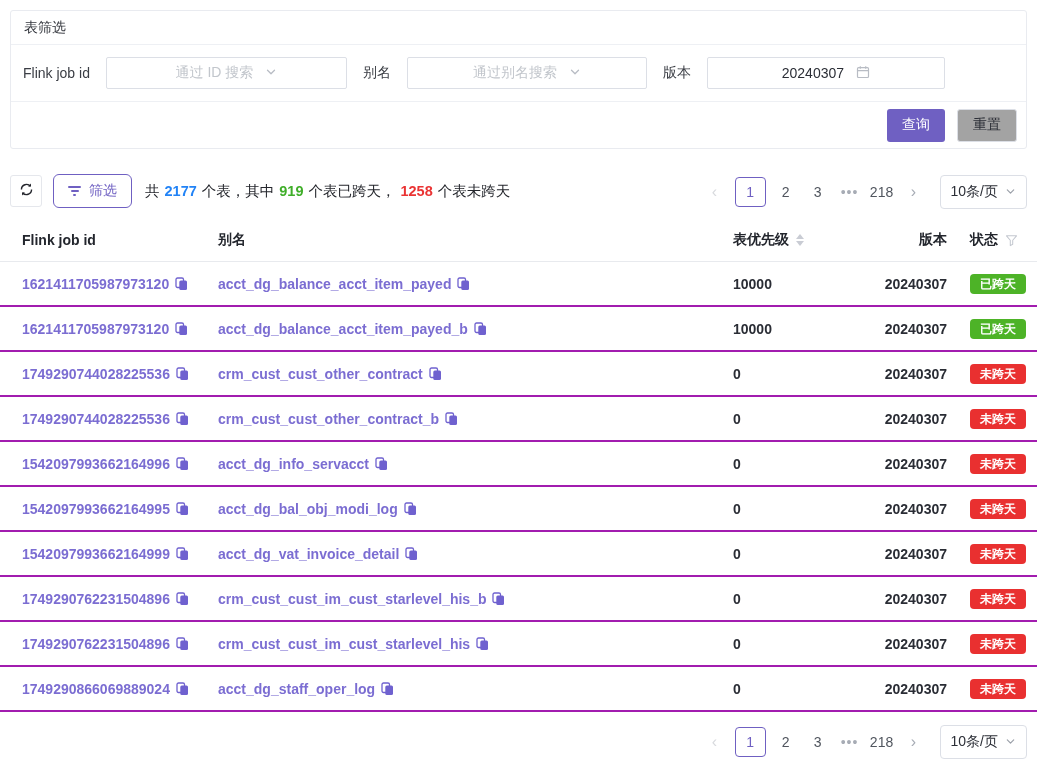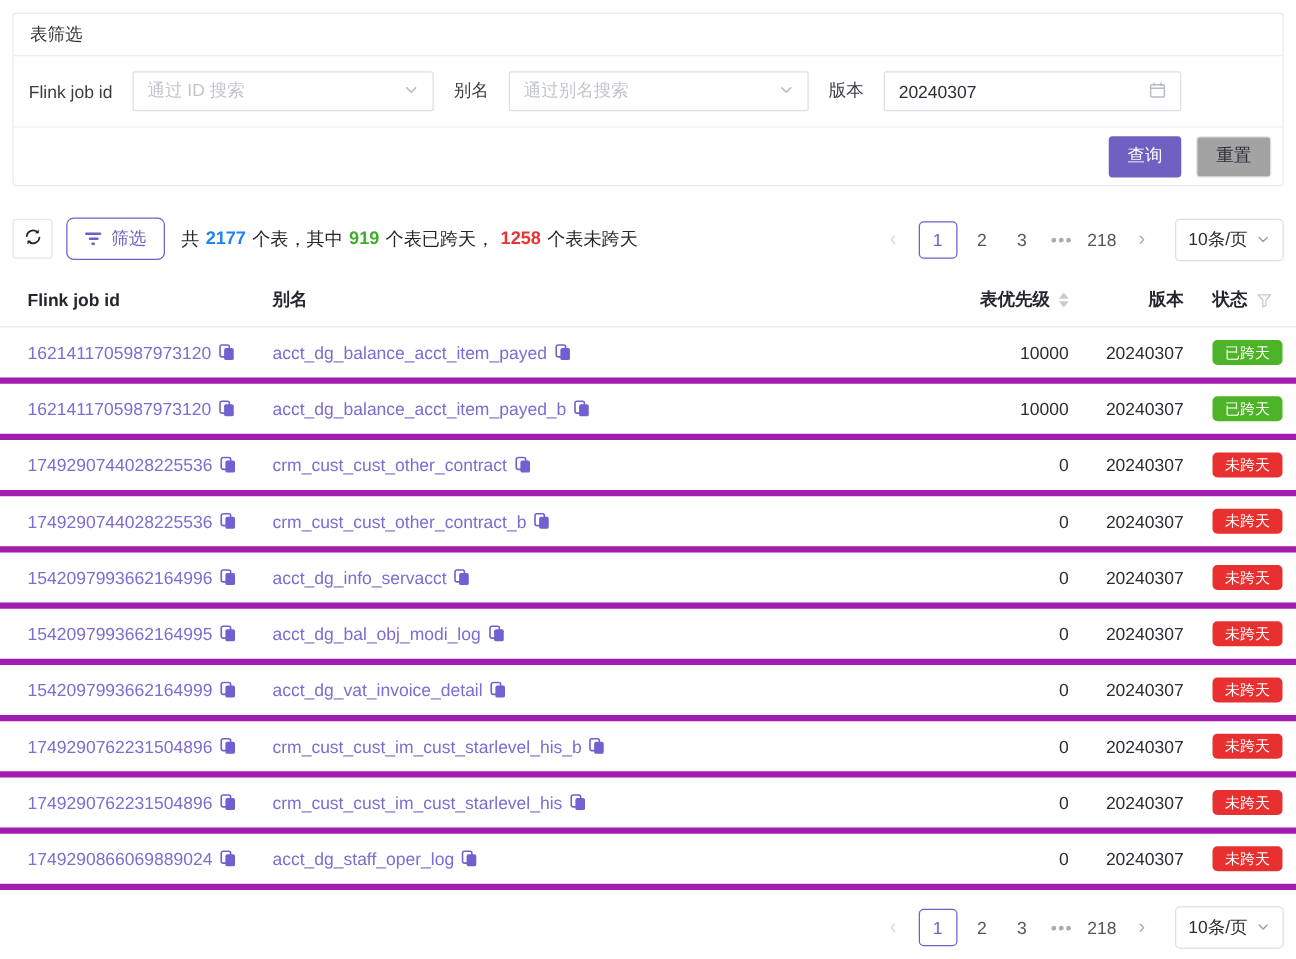--- a/index.html
+++ b/index.html
@@ -9,21 +9,21 @@
 
   
   .filter-card { margin:10px 10px 0; border:1px solid #e9ebf0; border-radius:3px; }
   .card-title { height:34px; line-height:33px; padding:0 13px; font-size:14px;
     color:#33363d; border-bottom:1px solid #eef0f4; }
   .card-filters { height:57px; display:flex; align-items:center; padding:0 12px;
     border-bottom:1px solid #eef0f4; }
   .field { display:flex; align-items:center; }
   .field-label { color:#3a3d44; margin-right:16px; white-space:nowrap; }
   .select-box, .date-box { height:32px; border:1px solid #dcdfe6; border-radius:2px;
-    display:flex; align-items:center; justify-content:space-between; padding:0 11px;
+    display:flex; align-items:center; justify-content:center; padding:0 11px;
     background:#fff; cursor:pointer;gap:12px; }
   .select-box { width:241px; }
   .placeholder { color:#c2c6cc; }
   .date-box { width:238px; }
   .date-value { color:#2b2e36; }
   .gap1 { margin-left:16px; }
   .card-actions { height:46px; display:flex; align-items:center;
     justify-content:flex-end; gap:12px; padding:0 9px; }
   .btn { height:33px; padding:0 15px; font-size:14px; border-radius:3px;
     display:flex; align-items:center; cursor:pointer; border:none; }
@@ -53,27 +53,27 @@
   .pg-item:first-child { margin-left:0; }
   .pg-arrow { font-size:16px; color:#a7acb5; width:18px; }
   .pg-arrow.disabled { color:#d8dade; cursor:default; }
   .pg-page.active { width:31px; border:1px solid #6f60c2; color:#6f60c2; }
   .pg-ellipsis { color:#a7acb5; letter-spacing:1px; cursor:default; }
   .size-select { margin-left:14px; height:32px; border:1px solid #dcdfe6; border-radius:4px;
     padding:16px 10px; display:flex; align-items:center; gap:7px; color:#2b2e36; cursor:pointer; }
 
   
   .table { margin-top:11px; }
-  .trow { display:flex; align-items:center; height:45px; border-bottom:5px solid #a21caf;
-    font-size:14px; }
+  .trow { display:flex; align-items:center; height:45px; border-bottom:2px solid #a21caf;
+    font-size:14px;font-weight:bold; }
   .thead { height:43px; font-weight:600; color:#23262d; border-bottom:1px solid #e8eaee; }
   .cell { display:flex; align-items:center; }
   .c1 { flex:0 0 218px; padding-left:22px; }
   .c2 { flex:1 1 auto; }
-  .c3 { flex:0 0 130px; justify-content:flex-end; padding-right:8px; }
+  .c3 { flex:0 0 130px; padding-right:8px; }
   .c4 { flex:0 0 95px;  justify-content:flex-end; padding-right:11px; }
   .c5 { flex:0 0 79px;  padding-left:12px; }
   .link { color:#7b6dd2; text-decoration:none; cursor:pointer; }
   .copy { margin-left:6px; display:flex; align-items:center; cursor:pointer; }
   .num { color:#2a2d35; }
   .badge { color:#fff; font-size:12px; line-height:16px; padding:2px 10px;
     border-radius:4px; white-space:nowrap; }
   .badge.green { background:#4db327; }
   .badge.red   { background:#e93030; }
   .sorter { display:flex; flex-direction:column; margin-left:7px; }

